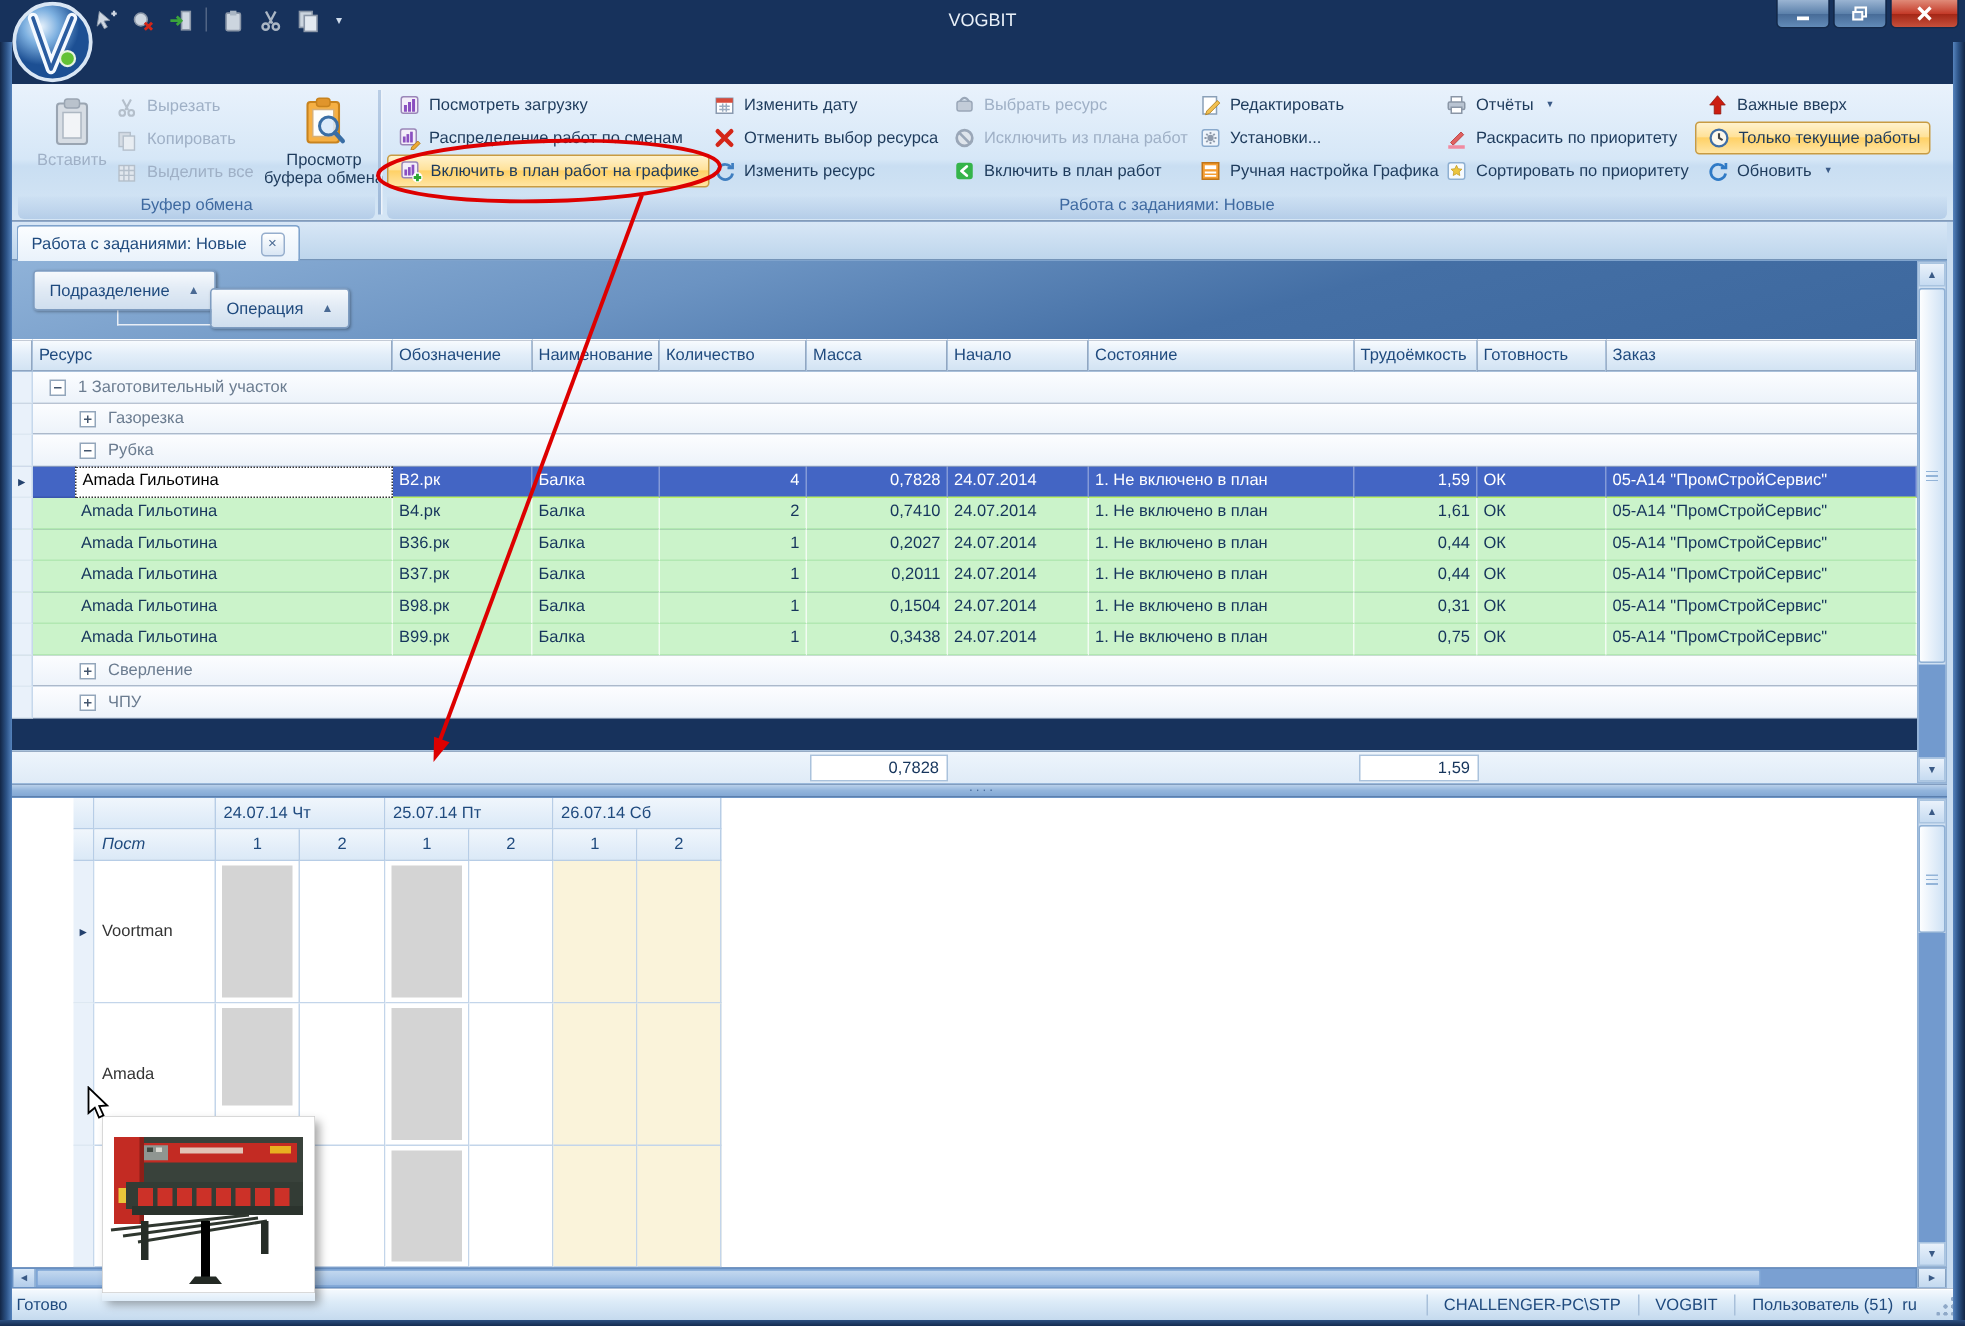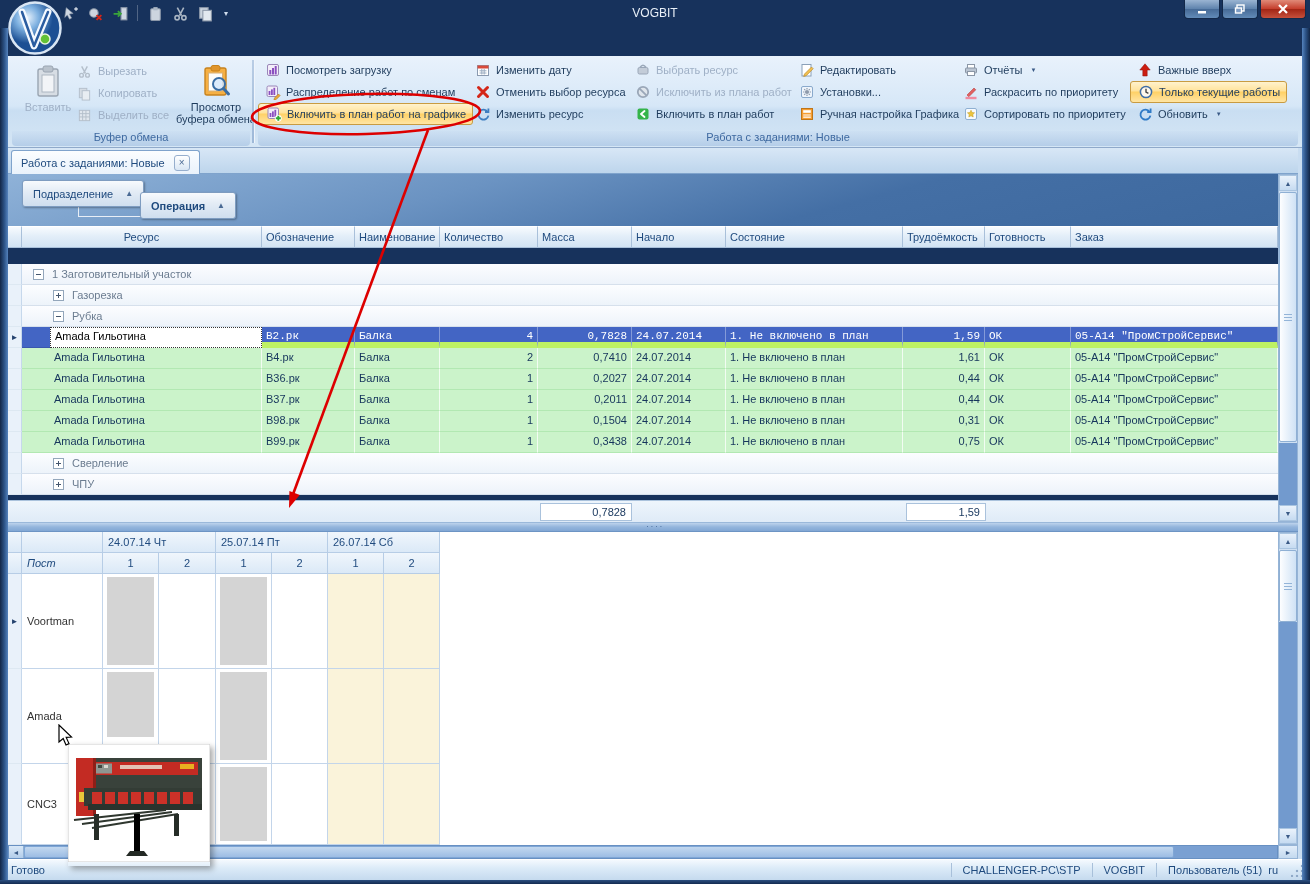--- a/index.html
+++ b/index.html
@@ -56,55 +56,55 @@
  background:linear-gradient(165deg,#8fb2d8 0%,#6b93c2 35%,#446fa5 65%,#3d689e 100%);}
 .gbbtn{position:absolute;height:27px;border:1px solid #7e9cc0;border-radius:3px;
  background:linear-gradient(#f7fafd,#e2ebf5 45%,#cfdeee);display:flex;align-items:center;gap:12px;padding:0 10px;
  font-size:11px;color:#1f4a7e;box-shadow:1px 1px 2px rgba(0,0,0,.3);}
 .gbbtn .sort{font-size:8px;color:#4a6a94;}
 .gbline{position:absolute;left:70px;top:32px;width:64px;height:11px;border-left:1px solid #e8eef6;border-bottom:1px solid #e8eef6;}
 
 .thead{position:absolute;top:226px;left:8px;width:1270px;height:22px;display:flex;}
 .th{background:linear-gradient(#f8fbfe,#e3eef9 45%,#d2e3f3);border-right:1px solid #a9c0da;border-bottom:1px solid #a9c0da;
  border-top:1px solid #fff;color:#1f4a7e;font-size:11px;padding:4px 4px 0 4px;overflow:hidden;white-space:nowrap;}
-.tbody{position:absolute;top:248px;left:8px;width:1270px;margin-top:16px;}
+.tbody{position:absolute;top:248px;left:8px;width:1270px;}
 .trow{display:flex;height:21px;font-size:11px;}
 .ind{width:14px;flex:0 0 14px;background:#e9f1fa;border-right:1px solid #c6d8ec;border-bottom:1px solid #dde8f2;
  display:flex;align-items:center;justify-content:center;color:#24426e;font-size:8px;}
 .grow{flex:1;background:linear-gradient(#fcfdff,#edf3fa);border-bottom:1px solid #d6e0ec;color:#6b7c90;
  display:flex;align-items:center;gap:8px;}
 .exp{width:11px;height:11px;flex:0 0 11px;border:1px solid #93a6bb;background:#fff;position:relative;}
 .exp::before{content:"";position:absolute;left:2px;right:2px;top:4px;height:1px;background:#44566e;}
 .exp.plus::after{content:"";position:absolute;top:2px;bottom:2px;left:4px;width:1px;background:#44566e;}
 .ind0{margin-left:11px;}.ind1{margin-left:31px;}
 .td{padding:3px 4px 0 4px;border-right:1px solid rgba(255,255,255,.75);border-bottom:1px solid #b2e8b2;
  overflow:hidden;white-space:nowrap;color:#16355c;}
 .drow{background:#cbf3ca;}
 .drow .tsp{width:28px;flex:0 0 28px;border-bottom:1px solid #b2e8b2;}
 .drow.sel{background:#4365c4;color:#fff;}
-.drow.sel .td{color:#fff;border-right:1px solid rgba(255,255,255,.35);border-bottom:6px solid #bef264;font-family:Liberation Mono, monospace;}
+.drow.sel .td{color:#fff;border-right:1px solid rgba(255,255,255,.35);border-bottom:1px solid #bef264;}
 .drow.sel .tsp{border-bottom:1px solid #3a57ae;}
 .fcell{width:212px;flex:0 0 212px;background:#fff;border:1px dotted #333;color:#000;padding:2px 4px 0 4px;white-space:nowrap;overflow:hidden;}
 .drow.sel .fcell{color:#000;}
 .num{text-align:right;}
 .c0{width:212px;flex:0 0 212px;}
-.hc0{width:240px;flex:0 0 240px;text-align:center;}
+.hc0{width:240px;flex:0 0 240px;}
 .c1{width:93px;flex:0 0 93px;}.c2{width:85px;flex:0 0 85px;}.c3{width:98px;flex:0 0 98px;}
 .c4{width:94px;flex:0 0 94px;}.c5{width:94px;flex:0 0 94px;}.c6{width:177px;flex:0 0 177px;}
 .c7{width:82px;flex:0 0 82px;}.c8{width:86px;flex:0 0 86px;}.c9{width:207px;flex:1;}
 .tsummary{position:absolute;top:500px;left:8px;width:1270px;height:22px;
  background:linear-gradient(#eef5fc,#dfebf7);border-top:1px solid #aac2dc;}
 .sumbox{position:absolute;top:2px;height:18px;background:#fff;border:1px solid #aac2dc;font-size:11px;color:#16355c;
  text-align:right;padding:2px 5px 0 0;}
 
 .vsplit{position:absolute;top:522px;left:8px;width:1294px;height:10px;
  background:linear-gradient(#bdd3ec,#93b5dc 50%,#81a7d4);border-top:1px solid #9ab8da;border-bottom:1px solid #6d94c4;
  text-align:center;color:#4a6e9e;font-size:9px;line-height:7px;letter-spacing:2px;}
 
-.gpane{position:absolute;top:532px;left:8px;width:1270px;height:313px;background:#fff;overflow:hidden;}
+.gpane{position:absolute;top:532px;left:8px;width:1270px;height:313px;background:#fff;overflow:hidden;padding-left:41px;}
 .grh{display:flex;height:21px;font-size:11px;}
 .gh{background:linear-gradient(#f0f6fc,#dbe9f7);border-right:1px solid #b7cde6;border-bottom:1px solid #b7cde6;
  color:#1f4a7e;padding:4px 4px 0 5px;white-space:nowrap;overflow:hidden;}
 .gh.cshift{text-align:center;padding:4px 0 0 0;}
 .gi{width:14px;flex:0 0 14px;}
 .gname{width:81px;flex:0 0 81px;font-style:italic;}
 .gday{width:113px;flex:0 0 113px;}
 .gday2{width:112px;flex:0 0 112px;}
 .gs{width:56px;flex:0 0 56px;}
 .gbrow{display:flex;font-size:11px;}
@@ -493,21 +493,21 @@
       <span class="close">×</span>
     </div>
   </div>
 
   <div class="groupby">
     <div class="gbline"></div>
     <div class="gbbtn" style="left:14px;top:6px;">
       <span>Подразделение</span>
         <span class="sort">▲</span>
     </div>
-    <div class="gbbtn" style="left:132px;top:18px;font-weight:bold;">
+    <div class="gbbtn" style="left:132px;top:18px;">
       <span>Операция</span>
         <span class="sort">▲</span>
     </div>
   </div>
 
   <div class="thead">
     <div class="th" style="width:14px;flex:0 0 14px;"></div>
     <div class="th hc0">Ресурс</div>
     <div class="th c1">Обозначение</div>
     <div class="th c2">Наименование</div>

